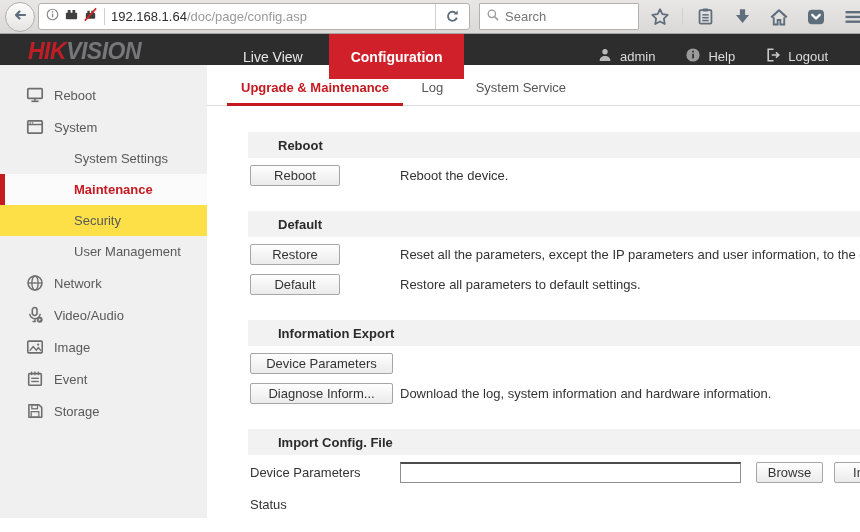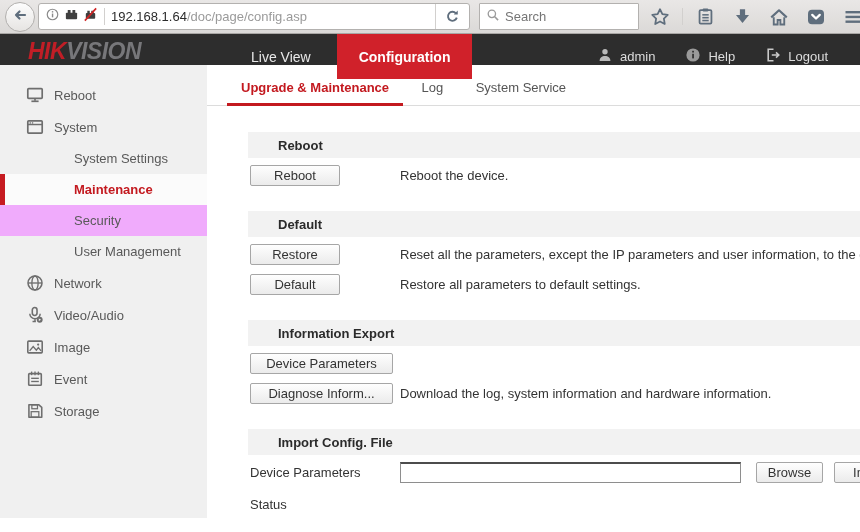--- a/index.html
+++ b/index.html
@@ -46,40 +46,40 @@
   .tb-btn { width:22px; height:22px; display:flex; align-items:center; justify-content:center; cursor:pointer; flex:none; }
 
   
   .app-header {
     height:31px; background:#2d2d2d; position:relative;
     display:flex; align-items:flex-end;
   }
   .logo { margin-left:28px; font-size:23px; font-weight:bold; font-style:italic; letter-spacing:-0.5px; white-space:nowrap; }
   .logo-hik { color:#c01e26; }
   .logo-vision { color:#77777a; }
-  .app-nav { position:absolute; left:225px; top:0; height:45px; display:flex; }
+  .app-nav { position:absolute; left:217px; top:0; height:45px; display:flex; }
   .nav-tab { height:100%; display:flex; align-items:center; justify-content:center; font-size:14px; color:#e8e8e8; padding:0 26px; cursor:pointer; }
   .nav-tab.active { background:#d0212a; color:#fff; font-weight:bold; padding:0 22px; }
   .hdr-right { position:absolute; right:32px; top:0; height:45px; display:flex; align-items:center; gap:30px; }
   .hdr-item { display:flex; align-items:center; gap:7px; font-size:13px; color:#dcdcdc; cursor:pointer; }
 
   
   .content { display:flex; height:453px; }
 
   
   .sidebar { width:207px; flex:none; background:#f0f0f0; padding-top:14px; }
   .side-item { height:32px; display:flex; align-items:center; position:relative; cursor:pointer; }
   .side-item.sub { height:31px; }
   .side-icon { width:18px; height:18px; margin-left:26px; flex:none; display:flex; align-items:center; justify-content:center; }
   .side-label { margin-left:10px; font-size:13px; color:#595959; white-space:nowrap; }
   .side-item.sub .side-label { margin-left:74px; }
   .side-item.active { background:#fbfbfb; }
   .side-item.active::before { content:''; position:absolute; left:0; top:0; bottom:0; width:5px; background:#c61b21; }
   .side-item.active .side-label { color:#c3191f; font-weight:bold; }
-  .side-item.hl { background:#f0abfc; }
+  .side-item.hl { background:#fde047; }
 
   
   .main { flex:1; background:#fff; min-width:0; }
   .main-tabs { padding:13px 0 0 20px; border-bottom:1px solid #dcdcdc; white-space:nowrap; }
   .mtab { display:inline-block; padding:0 14px 10px; font-size:13px; color:#555; cursor:pointer; position:relative; }
   .mtab.active { color:#c3191f; font-weight:bold; }
   .mtab.active::after { content:''; position:absolute; left:0; right:0; bottom:-1px; height:3px; background:#c3191f; }
 
   .sections { margin-top:26px; margin-left:41px; }
   .sec-bar { height:26px; background:#f2f2f2; display:flex; align-items:center; }

